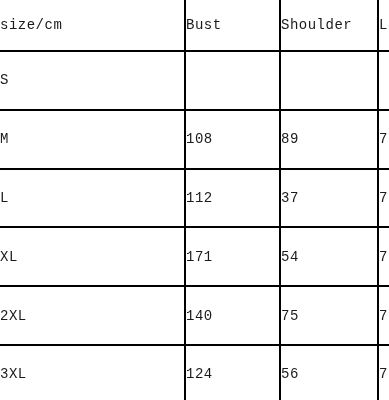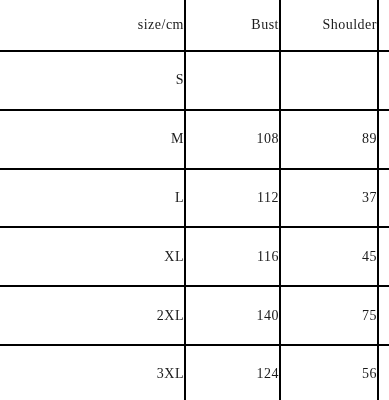--- a/index.html
+++ b/index.html
@@ -18,25 +18,25 @@
     border-collapse: collapse;
     table-layout: fixed;
     width: 379px;
     height: 391px;
     margin: 0;
   }
 
   #size-table td {
     border: 2px solid #000000;
     padding: 0;
-    text-align: right;
+    text-align: left;
     vertical-align: middle;
     color: #1a1a1a;
     font-size: 14px;
-    font-family: Liberation Serif, serif;
+    font-family: Liberation Mono, monospace;
     background: #ffffff;
     letter-spacing: 0.5px;
   }
 
   
   #size-table tr:first-child td {
     border-top: none;
   }
   #size-table td:first-child {
     border-left: none;
@@ -104,22 +104,22 @@
 
     <tr class="data-row">
       <td class="size-cell">L</td>
       <td>112</td>
       <td>37</td>
       <td>73</td>
     </tr>
 
     <tr class="data-row">
       <td class="size-cell">XL</td>
-      <td>116</td>
-      <td>45</td>
+      <td>171</td>
+      <td>54</td>
       <td>75</td>
     </tr>
 
     <tr class="data-row">
       <td class="size-cell">2XL</td>
       <td>140</td>
       <td>75</td>
       <td>77</td>
     </tr>
 

